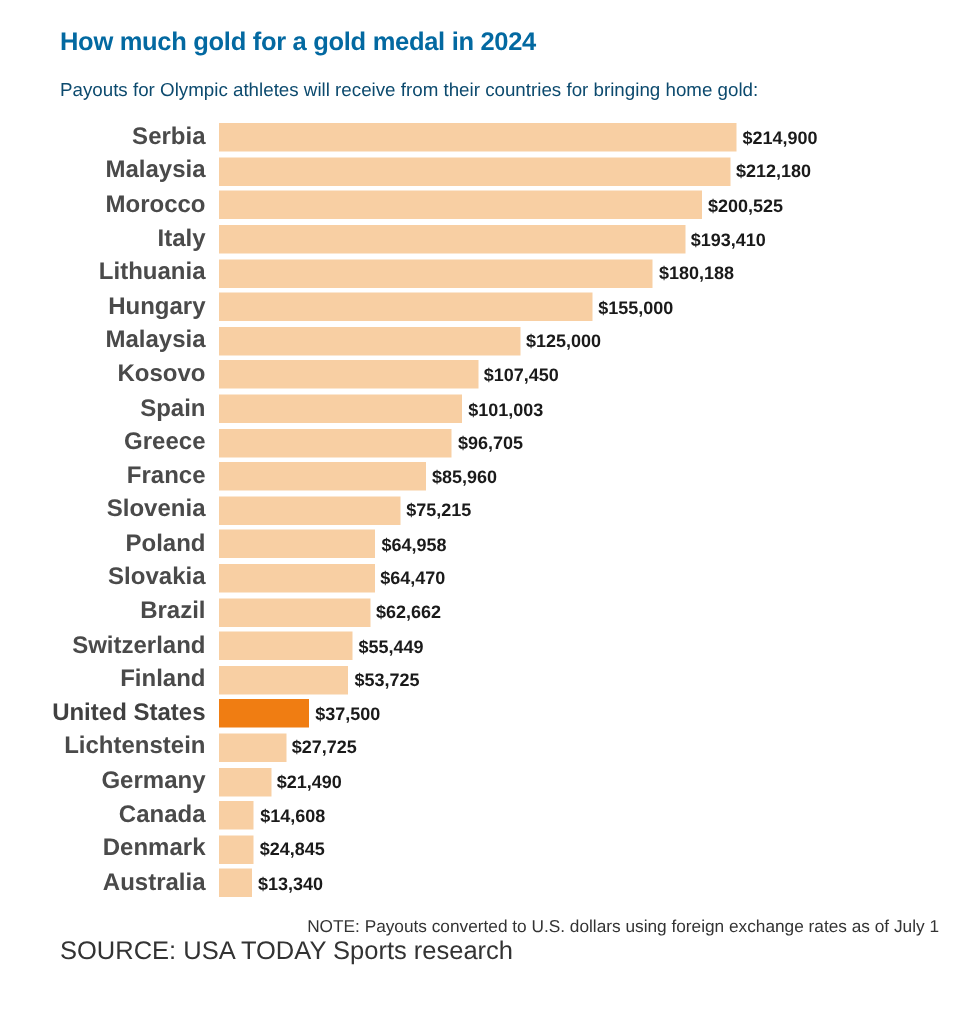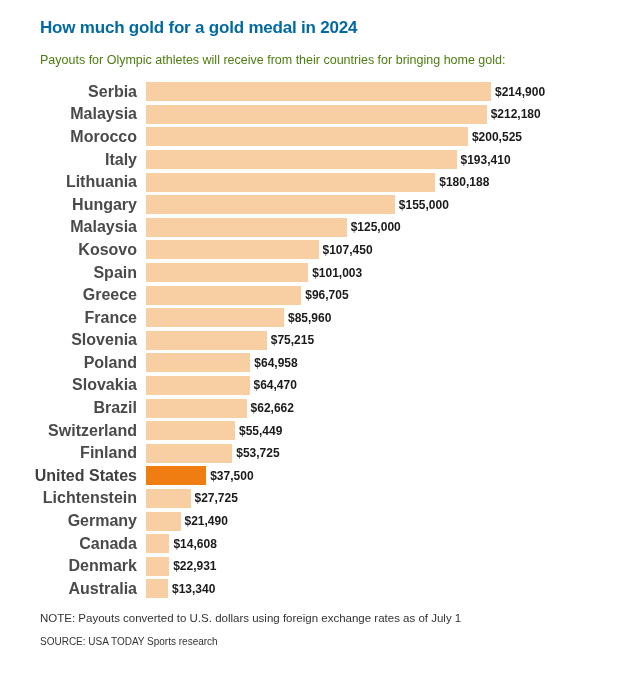--- a/index.html
+++ b/index.html
@@ -23,21 +23,21 @@
   }
   .chart-title {
     font-size: 17px;
     font-weight: bold;
     color: #0369a1;
     letter-spacing: -0.2px;
     margin: 0 0 14px 26px;
   }
   .chart-subtitle {
     font-size: 12.5px;
-    color: #4d7c0f;
+    color: #0c4a6e;
     margin: 0 0 14px 26px;
     line-height: 1.3;
   }
   .rows {
     margin: 0;
     padding: 0;
     list-style: none;
   }
   .row {
     display: flex;
@@ -79,24 +79,25 @@
     color: #1a1a1a;
     white-space: nowrap;
     padding-left: 4px;
   }
   .footnotes {
     margin: 14px 0 0 26px;
   }
   .note {
     font-size: 11.5px;
     color: #333333;
-    margin-bottom: 12px;
+    margin-bottom: 0;
+    text-align: right;
   }
   .source {
-    font-size: 10px;
+    font-size: 17px;
     color: #333333;
   }
 </style>
 </head>
 <body>
 
 <div class="page">
 
   <h1 class="chart-title">How much gold for a gold medal in 2024</h1>
   <p class="chart-subtitle">Payouts for Olympic athletes will receive from their countries for bringing home gold:</p>
@@ -246,21 +247,21 @@
         <span class="row-label">Canada</span>
         <span class="bar-area">
           <span class="bar" style="width: 23.4517px;"></span>
           <span class="bar-value">$14,608</span>
         </span>
       </li>
       <li class="row">
         <span class="row-label">Denmark</span>
         <span class="bar-area">
           <span class="bar" style="width: 23.1274px;"></span>
-          <span class="bar-value">$22,931</span>
+          <span class="bar-value">$24,845</span>
         </span>
       </li>
       <li class="row">
         <span class="row-label">Australia</span>
         <span class="bar-area">
           <span class="bar" style="width: 22px;"></span>
           <span class="bar-value">$13,340</span>
         </span>
       </li>
     </ul>

